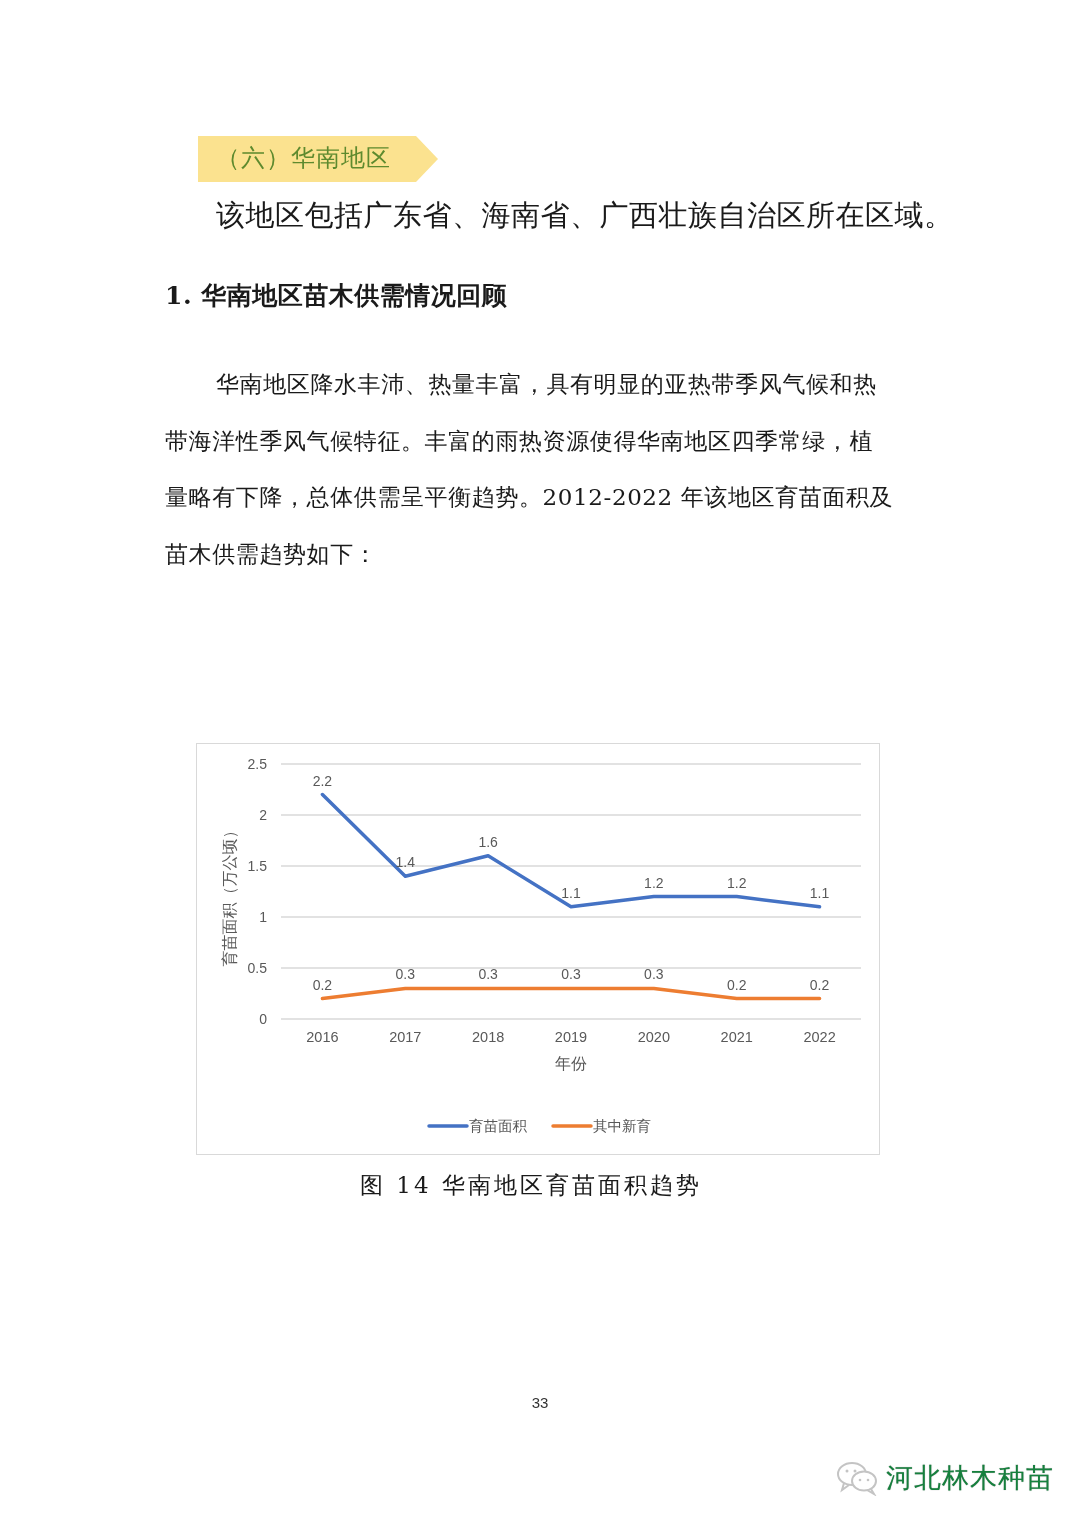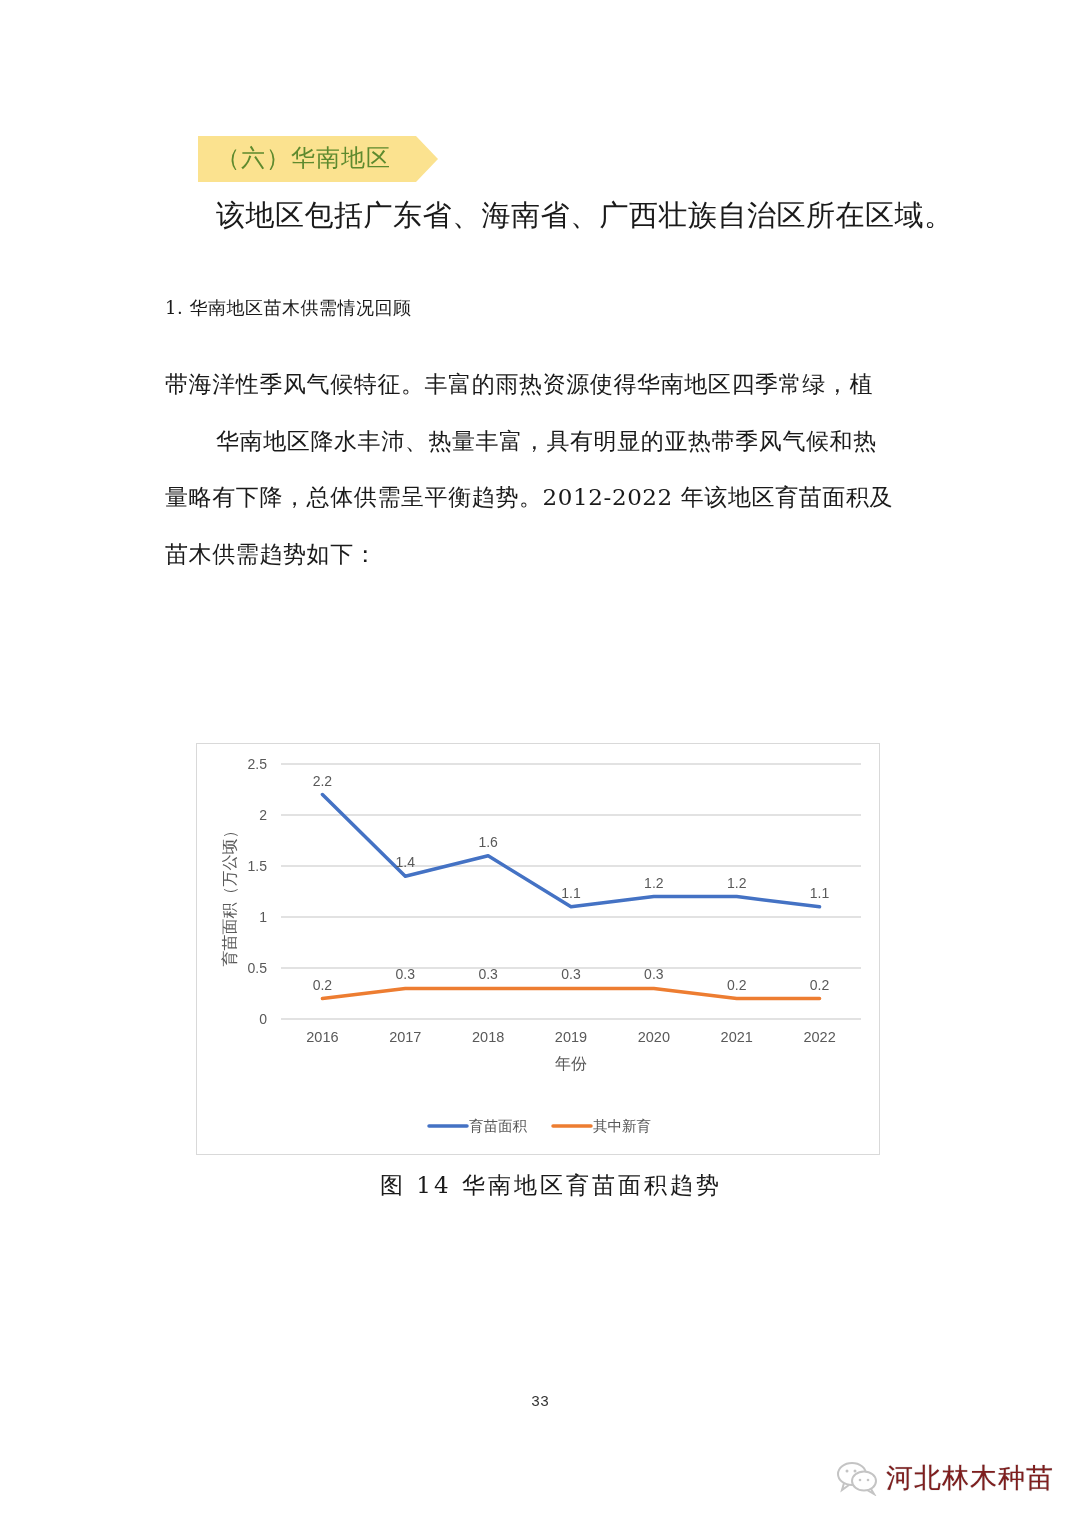--- a/index.html
+++ b/index.html
@@ -4,53 +4,53 @@
 <style>
   html, body { margin: 0; padding: 0; background: #ffffff; }
   body { width: 1080px; height: 1527px; position: relative; overflow: hidden;
          font-family: "DejaVu Serif", "Liberation Serif", serif; color: #1a1a1a; }
   .abs { position: absolute; }
   .section-tag { left: 198px; top: 136px; width: 240px; height: 56px; }
   .section-tag svg { position: absolute; left: 0; top: 0; }
   .section-tag .label { position: absolute; left: 18px; top: 6px; font-size: 24px; color: #5e8a2e;
          font-family: "DejaVu Sans", "Liberation Sans", sans-serif; letter-spacing: 1px; }
   .intro { left: 216px; top: 196px; font-size: 29px; letter-spacing: 0.5px; }
-  .heading { left: 165px; top: 296px; font-size: 18px; font-weight: normal; letter-spacing: 0.5px; }
+  .heading { left: 165px; top: 279px; font-size: 25px; font-weight: bold; letter-spacing: 0.5px; }
   .para { left: 165px; top: 356px; width: 752px; font-size: 23px; line-height: 56.5px;
           text-align: justify; letter-spacing: 0.6px; }
   .para .line { display: block; white-space: nowrap; }
   .para .indent { padding-left: 51px; }
   .chart-box { left: 196px; top: 743px; width: 684px; height: 412px; border: 1.5px solid #d9d9d9;
                background: #fff; box-sizing: border-box; }
   .chart-svg { position: absolute; left: 0; top: 0; }
-  .caption { left: 380px; top: 1170px; font-size: 23px; letter-spacing: 3px; }
+  .caption { left: 360px; top: 1170px; font-size: 23px; letter-spacing: 3px; }
   .page-num { left: 0; width: 1080px; top: 1394px; text-align: center; font-size: 15px; color: #333;
-              font-family: Liberation Mono, monospace; }
+              font-family: Liberation Sans, sans-serif; }
   .watermark { left: 836px; top: 1458px; height: 40px; display: flex; align-items: center; }
-  .watermark .wm-text { font-size: 27px; color: #7f1d1d; font-family: "DejaVu Sans", sans-serif;
+  .watermark .wm-text { font-size: 27px; color: #15803d; font-family: "DejaVu Sans", sans-serif;
                         margin-left: 6px; letter-spacing: 1px;
                         text-shadow: 0 0 1px #9a9a9a; }
 </style>
 </head>
 <body>
 
 <div class="abs section-tag">
   <svg width="240" height="46">
     <polygon points="0,0 218,0 240,23 218,46 0,46" fill="#fbe28f"></polygon>
   </svg>
   <span class="label">（六）华南地区</span>
 </div>
 
 <div class="abs intro">该地区包括广东省、海南省、广西壮族自治区所在区域。</div>
 
 <div class="abs heading">1. 华南地区苗木供需情况回顾</div>
 
 <div class="abs para">
+  <span class="line indent">华南地区降水丰沛、热量丰富，具有明显的亚热带季风气候和热</span>
   <span class="line">带海洋性季风气候特征。丰富的雨热资源使得华南地区四季常绿，植</span>
-  <span class="line indent">华南地区降水丰沛、热量丰富，具有明显的亚热带季风气候和热</span>
   <span class="line">量略有下降，总体供需呈平衡趋势。2012-2022 年该地区育苗面积及</span>
   <span class="line">苗木供需趋势如下：</span>
 </div>
 
 <div class="abs chart-box">
   <svg class="chart-svg" id="chart-svg" width="684" height="412">
       <line x1="84" x2="664" y1="275" y2="275" stroke="#d9d9d9" stroke-width="1.3"></line>
       <text x="70" y="280" text-anchor="end" font-size="14" fill="#595959" font-family="&quot;Liberation Sans&quot;, &quot;DejaVu Sans&quot;, sans-serif">0</text>
       <line x1="84" x2="664" y1="224" y2="224" stroke="#d9d9d9" stroke-width="1.3"></line>
       <text x="70" y="229" text-anchor="end" font-size="14" fill="#595959" font-family="&quot;Liberation Sans&quot;, &quot;DejaVu Sans&quot;, sans-serif">0.5</text>

